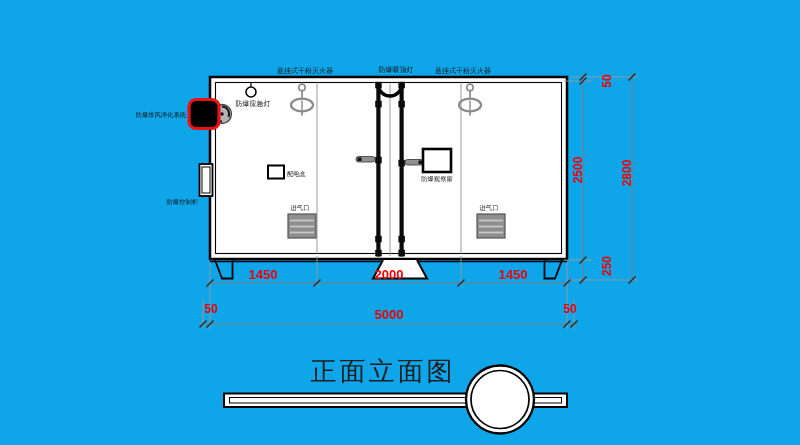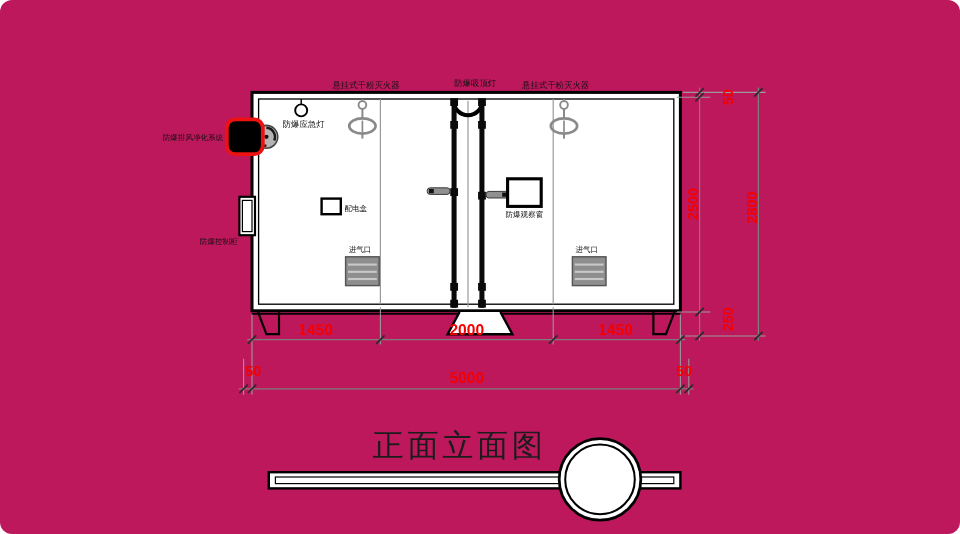--- a/index.html
+++ b/index.html
@@ -1,17 +1,17 @@
 <!DOCTYPE html>
 <html><head>
 <meta charset="utf-8">
 <style>
   html,body{margin:0;padding:0;background:#fff;}
-  .canvas{position:relative;width:800px;height:445px;background:#be185d;overflow:hidden;
-          font-family:"DejaVu Sans",sans-serif;border-radius:10px;}
+  .canvas{position:relative;width:800px;height:445px;background:#0ea5e9;overflow:hidden;
+          font-family:"DejaVu Sans",sans-serif;}
   svg{position:absolute;left:0;top:0;}
   .wall{fill:#fff;stroke:#000;}
   .thin{stroke:#9a9a9a;stroke-width:1;}
   .ext{stroke:#9a9a9a;stroke-width:0.9;fill:none;}
   .dimline{stroke:#7d7d7d;stroke-width:1;fill:none;}
   .tick{stroke:#2b2b2b;stroke-width:1.4;}
   .dim{fill:#f40000;font-weight:bold;font-size:13px;font-family:"Liberation Sans",sans-serif;}
   .dimv{fill:#f40000;font-weight:bold;font-size:12px;font-family:"Liberation Sans",sans-serif;}
   .lbl{fill:#111;font-size:7px;font-family:"DejaVu Sans",sans-serif;}
   .lbl6{fill:#111;font-size:6.3px;font-family:"DejaVu Sans",sans-serif;}

